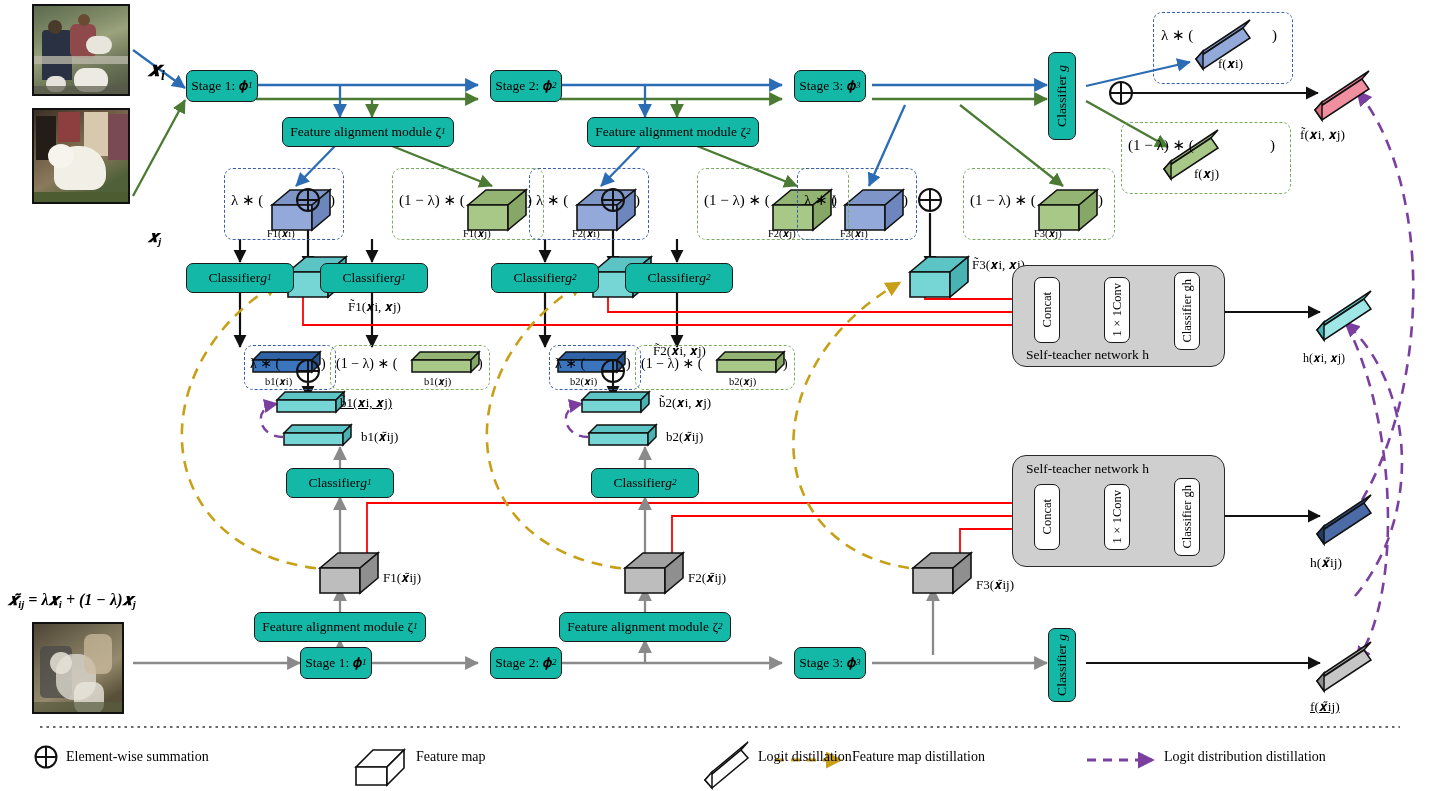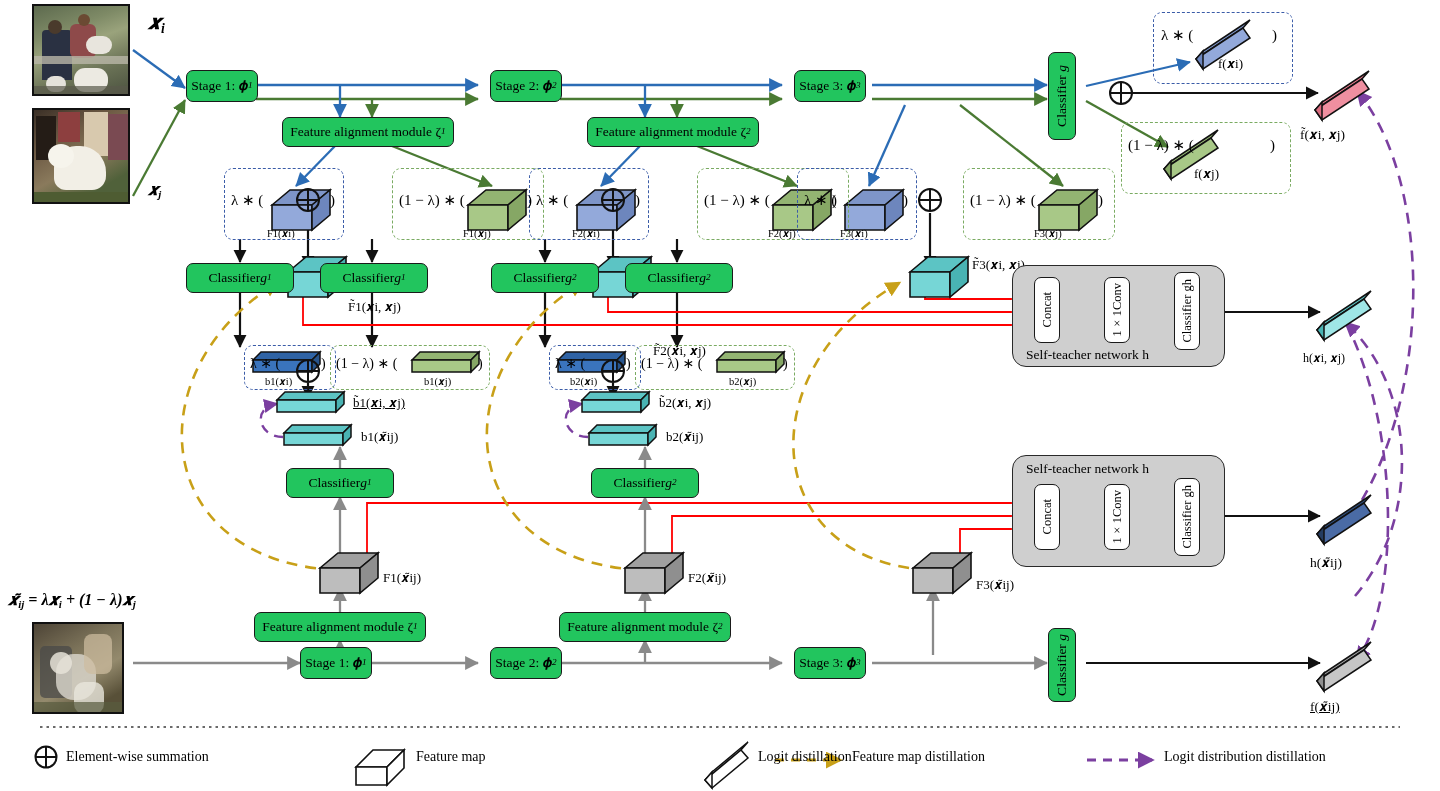--- a/index.html
+++ b/index.html
@@ -20,42 +20,42 @@
     position: absolute;
     left: 0; top: 0;
     width: 1440px; height: 791px;
     pointer-events: none;
   }
   .node {
     position: absolute;
     display: flex;
     align-items: center;
     justify-content: center;
-    background: #22c55e;
+    background: #14b8a6;
     border: 1.6px solid #1a1a1a;
     border-radius: 7px;
     font-family: "Liberation Serif", serif;
     font-size: 13.5px;
     color: #000;
     white-space: nowrap;
     line-height: 1;
   }
   .lbl {
     position: absolute;
     font-family: "Liberation Serif", serif;
     font-size: 13.5px;
     color: #000;
     white-space: nowrap;
     line-height: 1.05;
   }
   .lbl.small { font-size: 10.5px; }
   .lbl.big   { font-size: 15px; }
   .lbl.ital  { font-style: italic; }
   i.v { font-style: italic; }
-  .bold { font-weight: bold; }
+  .bold { font-weight: bold; margin-top: 47px; }
   sub { font-size: 0.68em; vertical-align: -0.28em; font-style: italic; }
 
   
   .photo {
     position: absolute;
     border: 2.5px solid #111;
     overflow: hidden;
   }
   .photo .px { position: absolute; }
 
@@ -520,21 +520,21 @@
   <div class="lbl" style="left:555px; top:357px; font-size:14px;">λ ∗ (</div>
   <div class="lbl" style="left:626px; top:357px; font-size:14px;">)</div>
   <div class="lbl" style="left:641px; top:357px; font-size:14px;">(1 − λ) ∗ (</div>
   <div class="lbl" style="left:783px; top:357px; font-size:14px;">)</div>
 
   <div class="lbl small" style="left:265px; top:376px;">b1(𝒙i)</div>
   <div class="lbl small" style="left:424px; top:376px;">b1(𝒙j)</div>
   <div class="lbl small" style="left:570px; top:376px;">b2(𝒙i)</div>
   <div class="lbl small" style="left:729px; top:376px;">b2(𝒙j)</div>
 
-  <div class="lbl" style="left:353px; top:396px; font-size:13px;text-decoration:underline;">b̃1(𝒙i, 𝒙j)</div>
+  <div class="lbl" style="left:340px; top:396px; font-size:13px;text-decoration:underline;">b̃1(𝒙i, 𝒙j)</div>
   <div class="lbl" style="left:659px; top:396px; font-size:13px;">b̃2(𝒙i, 𝒙j)</div>
   <div class="lbl" style="left:361px; top:430px; font-size:13px;">b1(𝒙̃ij)</div>
   <div class="lbl" style="left:666px; top:430px; font-size:13px;">b2(𝒙̃ij)</div>
 
   <div class="node" style="left:286px; top:468px; width:108px; height:30px;">Classifier <i class="v">g</i><sub>1</sub></div>
   <div class="node" style="left:591px; top:468px; width:108px; height:30px;">Classifier <i class="v">g</i><sub>2</sub></div>
 
   <div class="lbl" style="left:383px; top:571px; font-size:13px;">F1(𝒙̃ij)</div>
   <div class="lbl" style="left:688px; top:571px; font-size:13px;">F2(𝒙̃ij)</div>
   <div class="lbl" style="left:976px; top:578px; font-size:13px;">F3(𝒙̃ij)</div>

